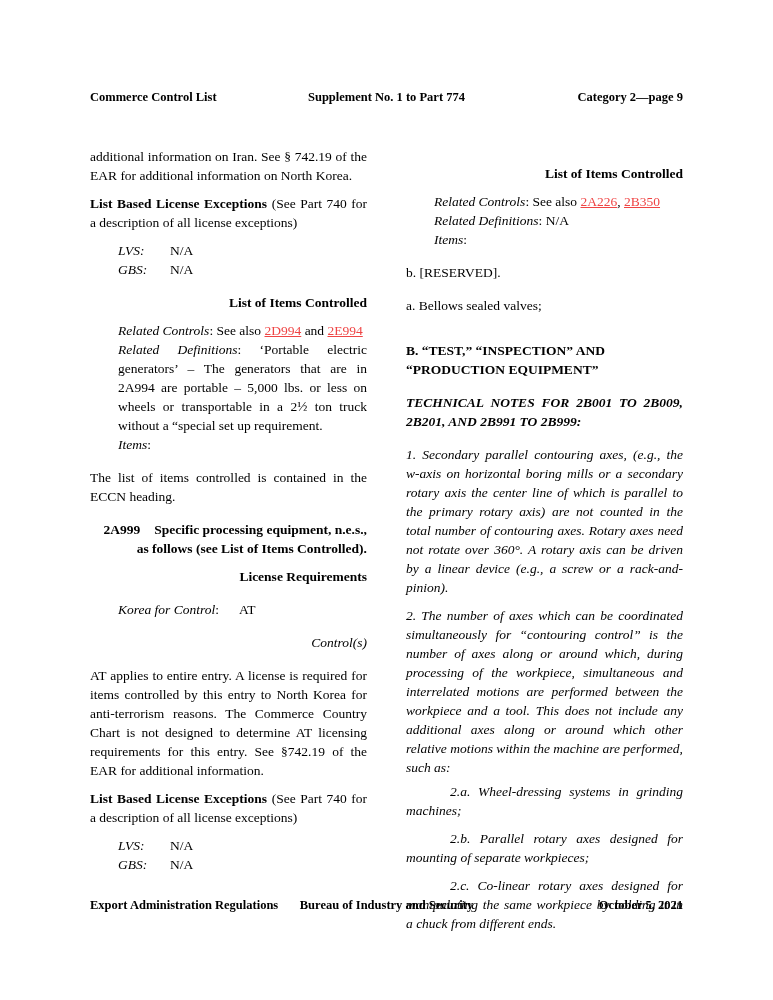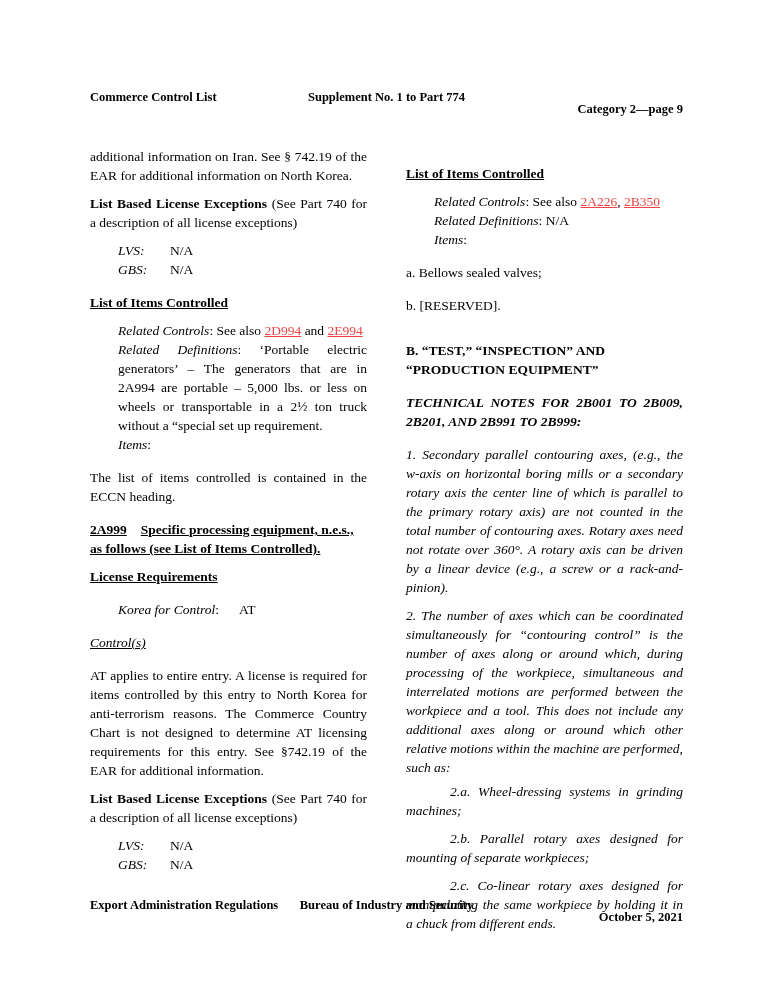--- a/index.html
+++ b/index.html
@@ -4,34 +4,34 @@
 <style>
   html,body { margin:0; padding:0; background:#ffffff; }
   .page {
     position:relative; width:773px; height:1000px; background:#ffffff;
     font-family:"Liberation Serif", serif; font-size:13.5px; line-height:19px;
     color:#000000; overflow:hidden;border-radius:32px;
   }
   .running-head { position:absolute; left:90px; right:90px; font-weight:bold; font-size:12.5px; height:16px; }
   .running-head .rh-left  { position:absolute; left:0; top:0; }
   .running-head .rh-center{ position:absolute; left:0; right:0; top:0; text-align:center; }
-  .running-head .rh-right { position:absolute; right:0; top:12px; text-align:right; }
+  .running-head .rh-right { position:absolute; right:0; top:0; text-align:right; }
   .header-row { top:88px; }
   .footer-row { top:896px; }
 
   .col { position:absolute; }
   .col-left  { left:90px;  top:147px; width:277px; }
   .col-right { left:406px; top:164px; width:277px; }
 
   p { margin:0 0 9px 0; text-align:justify; }
   .b  { font-weight:bold; }
   .it { font-style:italic; }
   .bi { font-weight:bold; font-style:italic; }
 
-  .heading { text-align:left;text-decoration:underline; }
+  .heading { text-align:right; }
   .indent-block { margin-left:28px; }
   .tab-row { display:flex; margin-left:28px; margin-bottom:0; text-align:left; }
   .tab-row .tab-label { font-style:italic; min-width:52px; }
   .gap-after { margin-bottom:14px; }
   .mt-extra { margin-top:14px; }
 
   a.xref { color:#ef4444; text-decoration:underline; cursor:pointer; }
 
   .center-heading { text-align:left; font-weight:bold; margin-top:26px; margin-bottom:14px; }
   .center-heading span { display:block; }
@@ -102,23 +102,23 @@
   <div class="col col-right">
 
     <p class="b heading">List of Items Controlled</p>
 
     <div class="indent-block">
       <p style="margin-bottom:0; text-align:left"><span class="it">Related Controls</span><span>: See also </span><a class="xref">2A226</a><span>, </span><a class="xref">2B350</a></p>
       <p style="margin-bottom:0; text-align:left"><span class="it">Related Definitions</span><span>: N/A</span></p>
       <p class="gap-after" style="text-align:left"><span class="it">Items</span><span>:</span></p>
     </div>
 
+    <p class="gap-after" style="text-align:left">b. [RESERVED].</p>
+
     <p class="gap-after" style="text-align:left">a. Bellows sealed valves;</p>
-
-    <p class="gap-after" style="text-align:left">b. [RESERVED].</p>
 
     <p class="center-heading">
       <span>B.  “TEST,” “INSPECTION” AND</span>
       <span>“PRODUCTION EQUIPMENT”</span>
     </p>
 
     <p class="bi technotes">TECHNICAL NOTES FOR 2B001 TO 2B009, 2B201, AND 2B991 TO 2B999:</p>
 
     <p class="note">1. Secondary parallel contouring axes, (e.g., the w-axis on horizontal boring mills or a secondary rotary axis the center line of which is parallel to the primary rotary axis) are not counted in the total number of contouring axes. Rotary axes need not rotate over 360°. A rotary axis can be driven by a linear device (e.g., a screw or a rack-and-pinion).</p>
 

